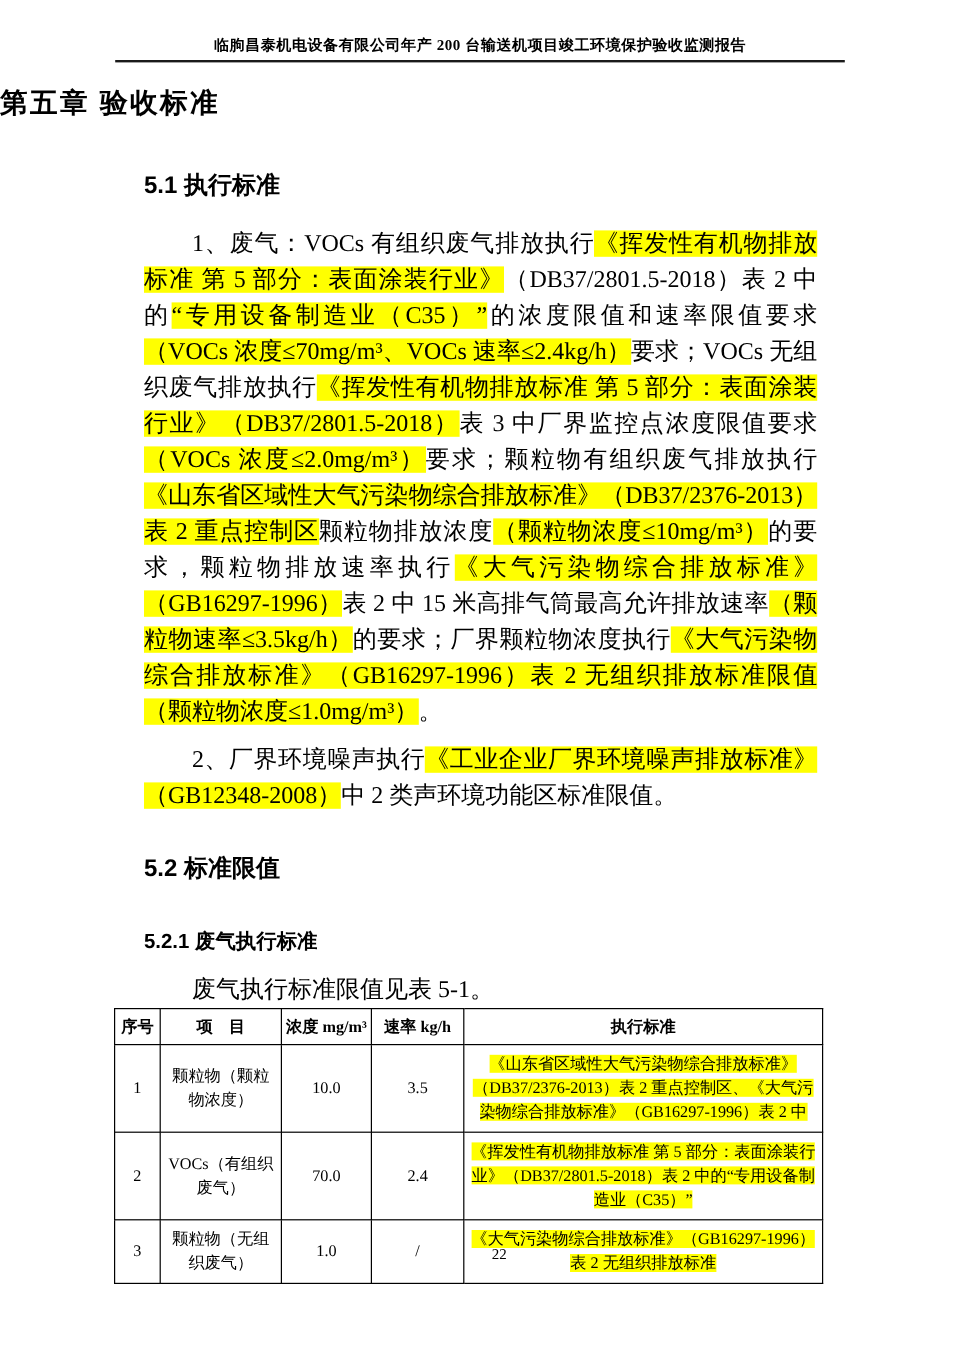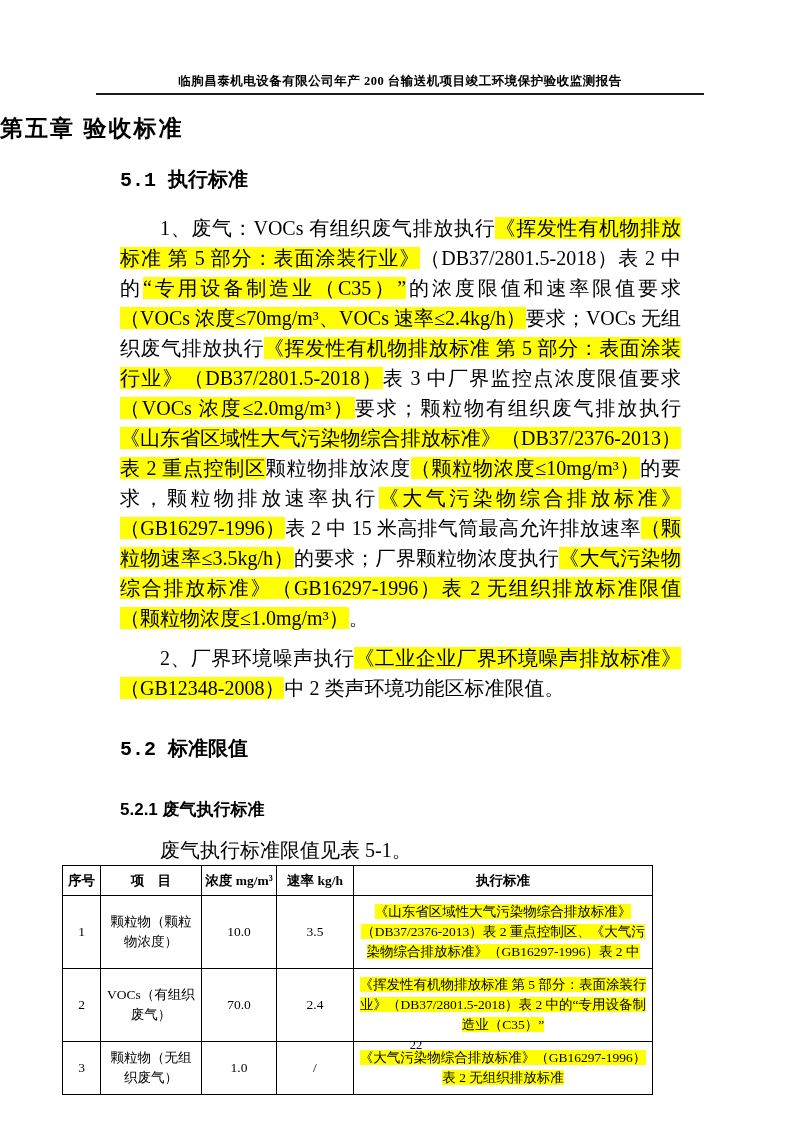--- a/index.html
+++ b/index.html
@@ -9,21 +9,21 @@
     position: relative;
     width: 800px;
     height: 1131px;
     margin: 0 auto;
     background: #ffffff;
     color: var(--ink);
     overflow: hidden;
     font-family: "Liberation Serif", "DejaVu Serif", serif;
   }
   .running-header {
-    padding-top: 73px;
+    padding-top: 30px;
     text-align: center;
     font-family: "Liberation Serif", "DejaVu Serif", serif;
     font-weight: bold;
     font-size: 12.5px;
     letter-spacing: 0.5px;
   }
   .header-rule {
     width: 608px;
     margin: 3px auto 0 auto;
     border: 0;
@@ -31,22 +31,22 @@
   }
   .chapter-title {
     margin: 18px 0 0 0;
     text-align: left;
     font-family: "Liberation Sans", "DejaVu Sans", sans-serif;
     font-weight: bold;
     font-size: 23px;
     letter-spacing: 2px;
   }
   .sec-heading {
-    margin: 22px 119px 0 120px;
-    font-family: Liberation Mono, monospace;
+    margin: 40px 119px 0 120px;
+    font-family: Liberation Sans, sans-serif;
     font-weight: bold;
     font-size: 20px;
   }
   .sec-heading.second { margin-top: 32px; }
   .subsec-heading {
     margin: 36px 119px 0 120px;
     font-family: "Liberation Sans", "DejaVu Sans", sans-serif;
     font-weight: bold;
     font-size: 17px;
   }
@@ -61,21 +61,21 @@
   .body-para.intro { margin-top: 14px; }
   .hl { background: var(--hl); }
   .table-caption {
     margin: 4px 0 2px 0;
     text-align: center;
     font-family: "Liberation Sans", "DejaVu Sans", sans-serif;
     font-weight: bold;
     font-size: 13.5px;
   }
   table.standards {
-    margin-left: 62px;
+    margin-left: 95px;
     width: 591px;
     border-collapse: collapse;
     table-layout: fixed;
     font-family: "Liberation Serif", "DejaVu Serif", serif;
   }
   table.standards th, table.standards td {
     border: 1px solid #000;
     text-align: center;
     vertical-align: middle;
   }

